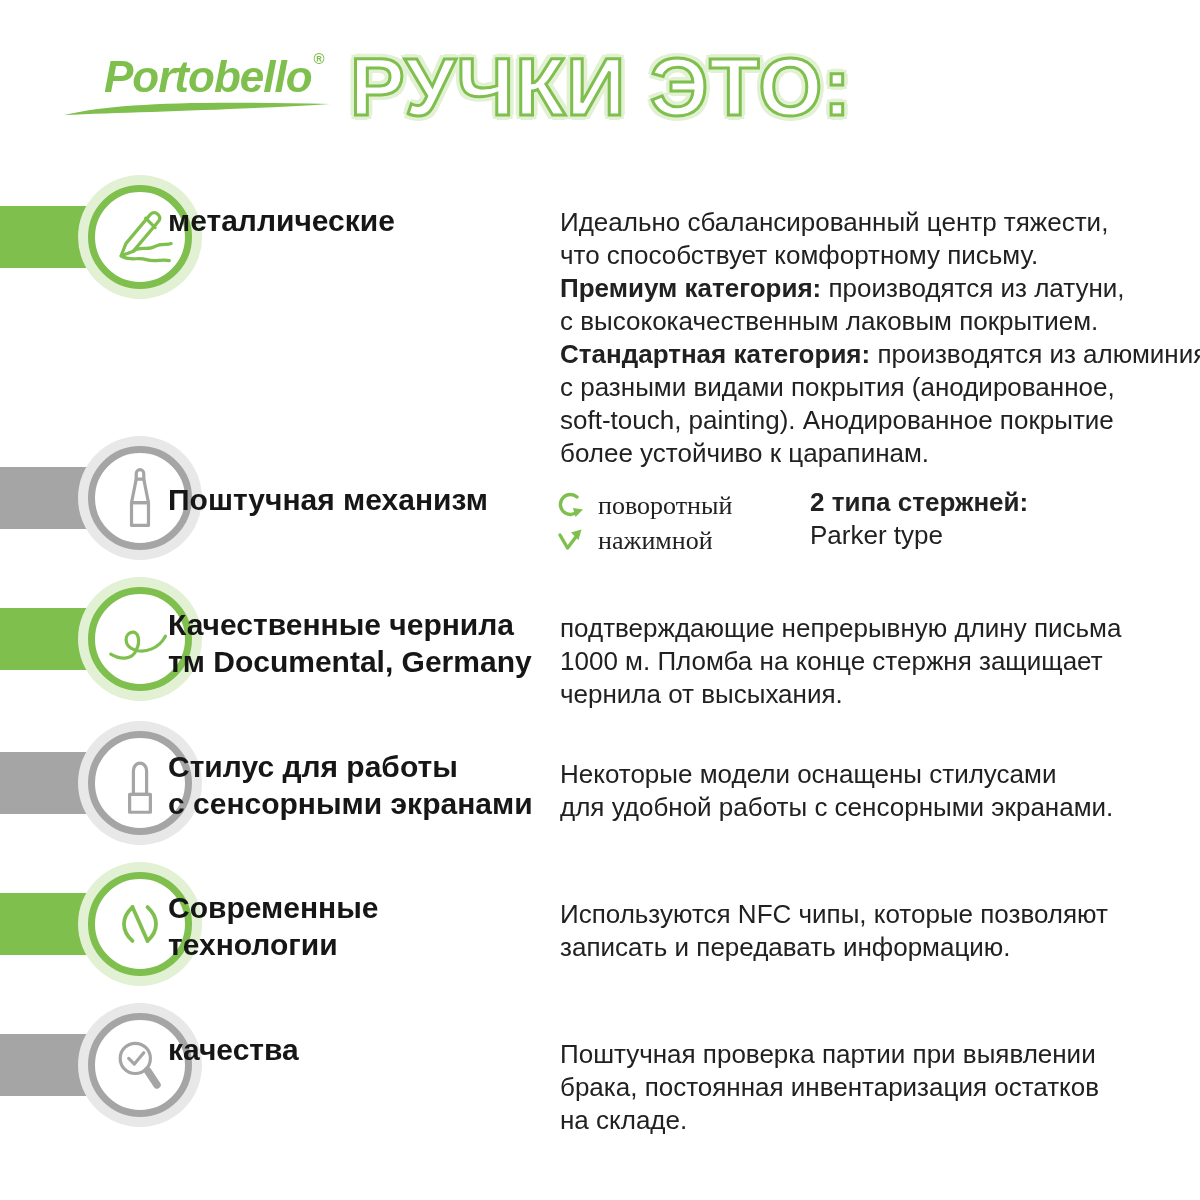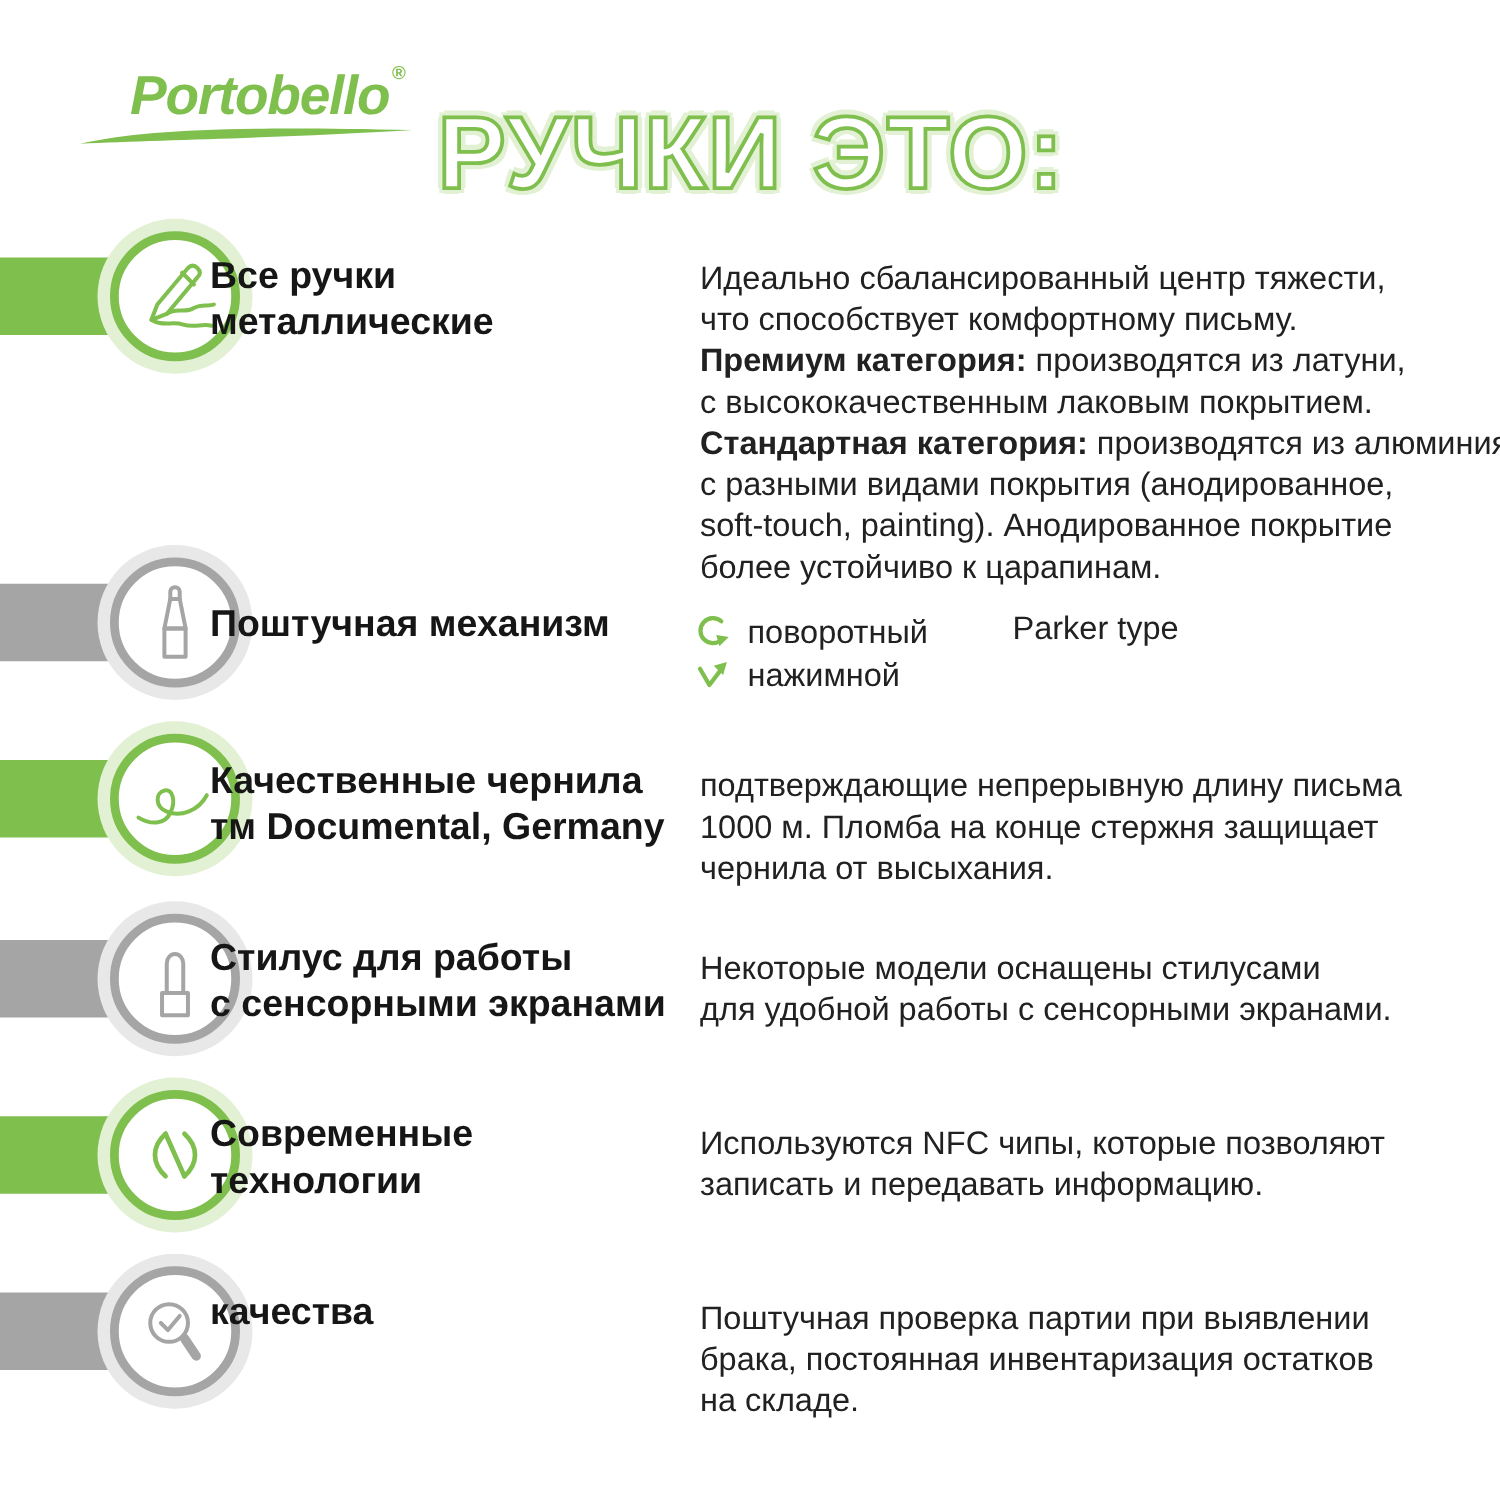--- a/index.html
+++ b/index.html
@@ -25,21 +25,20 @@
   .title{
     position:absolute;left:350px;top:40px;
     font-size:82px;font-weight:bold;letter-spacing:1px;white-space:nowrap;
     color:#fff;
     -webkit-text-stroke:3px var(--green);
     text-shadow:
       4px 4px 0 var(--green-light), -4px 4px 0 var(--green-light),
       4px -4px 0 var(--green-light), -4px -4px 0 var(--green-light),
       0 5px 0 var(--green-light), 0 -5px 0 var(--green-light),
       5px 0 0 var(--green-light), -5px 0 0 var(--green-light);
-    margin-top: 36px;
   }
   
   .bar{position:absolute;left:0;width:150px;height:62px;}
   .row.green .bar{background:var(--green);}
   .row.gray  .bar{background:var(--gray);}
   .halo{position:absolute;left:78px;width:124px;height:124px;border-radius:50%;}
   .row.green .halo{background:var(--green-light);}
   .row.gray  .halo{background:var(--gray-light);}
   .disc{
     position:absolute;left:88px;width:104px;height:104px;border-radius:50%;
@@ -52,21 +51,21 @@
     position:absolute;left:168px;
     font-size:30px;line-height:37px;font-weight:bold;color:#161616;white-space:nowrap;
   }
   .body{
     position:absolute;left:560px;
     font-size:26px;line-height:33px;color:#212121;white-space:nowrap;
   }
   .b{font-weight:bold;}
   
   .mech{position:absolute;left:556px;font-size:26px;color:#212121;}
-  .mech-item{display:flex;align-items:center;height:35px;}
+  .mech-item{display:flex;align-items:center;height:35px;font-family:Liberation Serif, serif;}
   .mech-item svg{margin-right:12px;flex:0 0 auto;}
   .refills{position:absolute;left:810px;font-size:26px;line-height:33px;color:#212121;white-space:nowrap;}
   svg{display:block;}
 </style>
 </head>
 <body>
 
 <div class="canvas">
 
   <div class="logo"><span>Portobello</span><span class="reg">®</span></div>
@@ -80,21 +79,20 @@
     <div class="halo" style="top:175px"></div>
     <div class="disc" style="top:185px">
       <svg width="66" height="66" viewBox="0 0 70 70" fill="none" stroke="currentColor" stroke-width="3.4" stroke-linecap="round" stroke-linejoin="round">
         <path d="M15,55 L20,42 L46,11 Q50,7 54,11 Q58,15 54,19 L28,50 Z"></path>
         <path d="M41,15 L51,25"></path>
         <path d="M28,50 C36,44 43,50 51,45 C58,41 63,44 68,42"></path>
         <path d="M15,55 C24,61 33,56 42,59 C51,62 58,58 66,60"></path>
       </svg>
     </div>
     <div class="heading" style="top:202px">
-      <div>Все ручки</div>
       <div>металлические</div>
     </div>
     <div class="body" style="top:206px">
       <div><span class="b"></span><span>Идеально сбалансированный центр тяжести,</span></div>
       <div><span class="b"></span><span>что способствует комфортному письму.</span></div>
       <div><span class="b">Премиум категория:</span><span> производятся из латуни,</span></div>
       <div><span class="b"></span><span>с высококачественным лаковым покрытием.</span></div>
       <div><span class="b">Стандартная категория:</span><span> производятся из алюминия</span></div>
       <div><span class="b"></span><span>с разными видами покрытия (анодированное,</span></div>
       <div><span class="b"></span><span>soft-touch, painting). Анодированное покрытие</span></div>
@@ -125,20 +123,21 @@
       </div>
       <div class="mech-item">
         <svg width="30" height="30" viewBox="0 0 30 30">
           <path d="M4,9 L11.5,22 L21,9.5" fill="none" stroke="#7FBF4D" stroke-width="3.4" stroke-linecap="round" stroke-linejoin="round"></path>
           <polygon points="15,6.5 25.5,3.5 22.5,14" fill="#7FBF4D"></polygon>
         </svg>
         <span>нажимной</span>
       </div>
     </div>
     <div class="refills" style="top:486px">
+      <div class="b">2 типа стержней:</div>
       <div>Parker type</div>
     </div>
   </div>
 
   <div class="row green">
     <div class="bar" style="top:608px"></div>
     <div class="halo" style="top:577px"></div>
     <div class="disc" style="top:587px">
       <svg width="66" height="66" viewBox="0 0 70 70" fill="none" stroke="currentColor" stroke-width="3.4" stroke-linecap="round">
         <path d="M4,51 C16,58 27,56 31,47 C36,37 33,26 26,28 C18,30 18,42 28,46 C40,51 55,45 62,32"></path>

